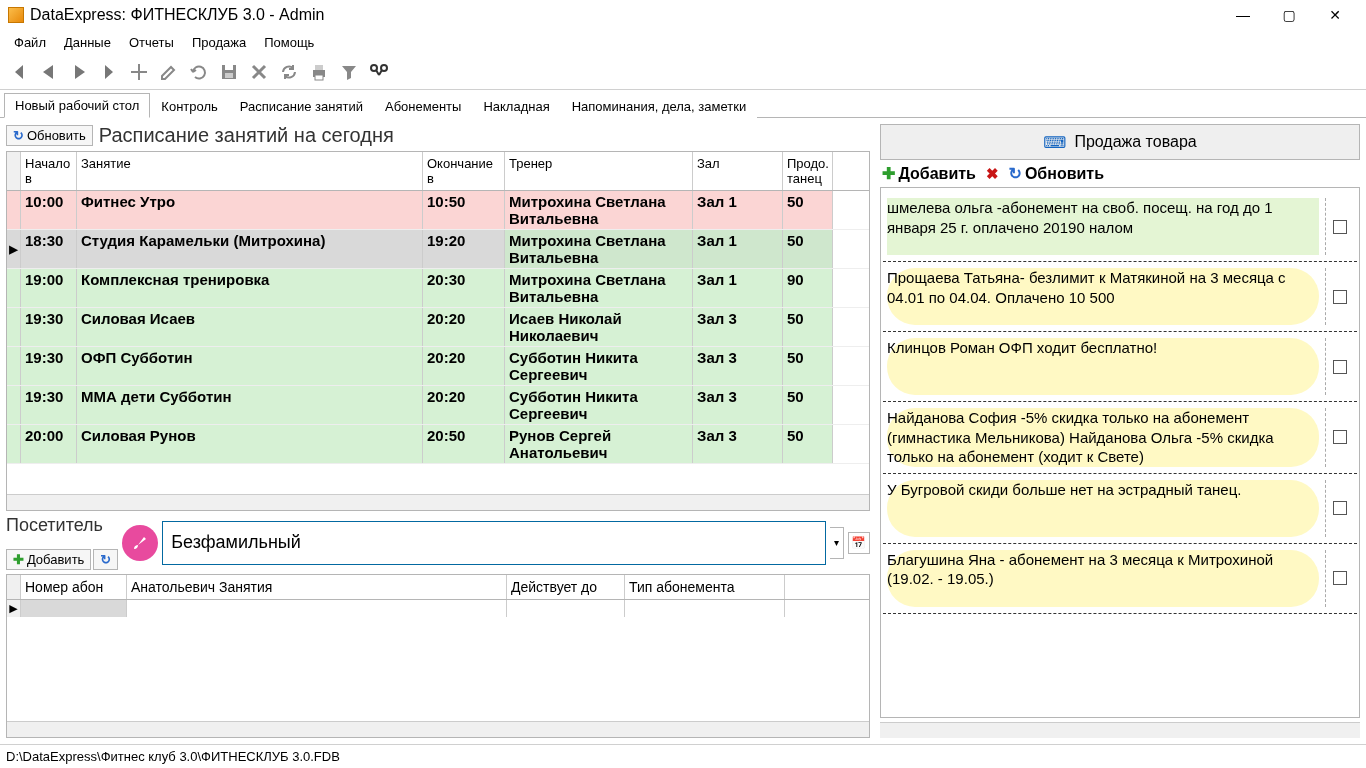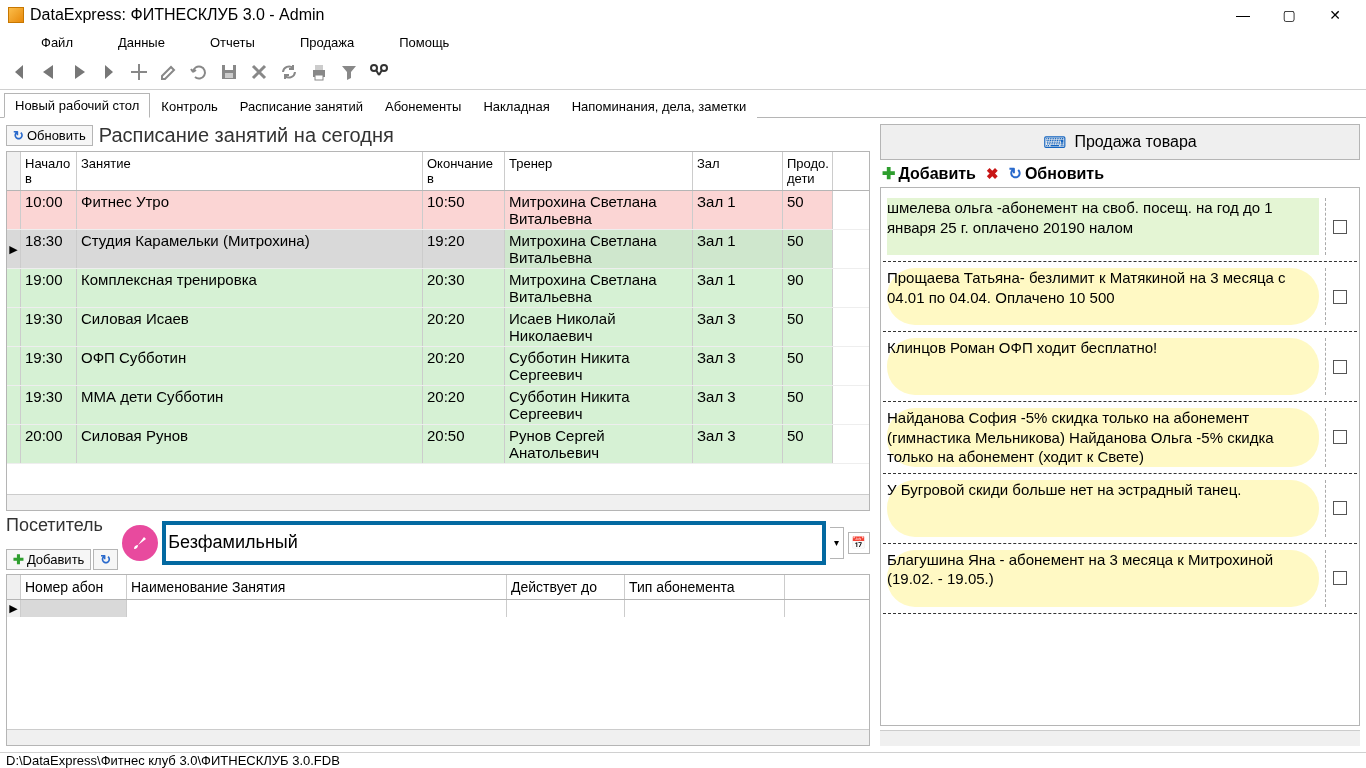--- a/index.html
+++ b/index.html
@@ -3,71 +3,71 @@
 <meta charset="utf-8">
 <style>
 * { margin: 0; padding: 0; box-sizing: border-box; font-family: "Segoe UI", Tahoma, sans-serif; }
 body { background: #fff; font-size: 13px; color: #000; width: 1366px; height: 768px; overflow: hidden; display: flex; flex-direction: column; }
 .titlebar { height: 30px; display: flex; align-items: center; padding: 0 8px; }
 .titlebar-icon { width: 16px; height: 16px; margin-right: 6px; background: linear-gradient(135deg,#fbbd4a,#e8890a); border:1px solid #c77700; }
 .titlebar-text { flex: 1; font-size: 16px; }
 .win-btns { display: flex; gap: 0; }
 .win-btn { width: 46px; height: 30px; display: flex; align-items: center; justify-content: center; font-size: 14px; }
 .menubar { height: 24px; display: flex; align-items: center; gap: 2px; padding: 0 6px; font-size: 13px; }
-.menubar span { padding: 2px 8px; margin-left: 27px; }
+.menubar span { padding: 2px 8px; }
 .toolbar { height: 36px; display: flex; align-items: center; gap: 8px; padding: 0 8px; border-bottom: 1px solid #d0d0d0; }
 .tb-icon { width: 22px; height: 22px; display:flex; align-items:center; justify-content:center; color:#666; }
 .tabs { height: 28px; display: flex; align-items: flex-end; border-bottom: 1px solid #b5b5b5; padding-left: 4px; gap:0; font-size:13px; }
 .tab { padding: 4px 10px; border: 1px solid transparent; border-bottom: none; position: relative; top: 1px; background:#fff; }
 .tab.active { border-color: #b5b5b5; background: #fff; border-bottom: 1px solid #fff; }
 .workarea { flex: 1; display: flex; gap: 10px; padding: 6px; overflow:hidden; }
 .left-col { flex: 1; display: flex; flex-direction: column; gap: 4px; min-width: 0; }
 .right-col { width: 480px; display: flex; flex-direction: column; gap: 4px; }
 .section-head { display: flex; align-items: center; gap: 6px; }
 .btn { border: 1px solid #b5b5b5; background: #f6f6f6; padding: 2px 6px; display: inline-flex; align-items: center; gap: 3px; font-size: 13px; }
 .plus { color: #2e9e2e; font-weight: bold; }
 .del  { color: #c81515; font-weight: bold; font-size:15px;}
 .refr { color: #2a6acc; font-weight:bold; }
 .heading { font-size: 20px; color: #333; }
 .grid-wrap { border: 1px solid #b5b5b5; flex: 0 0 auto; height: 360px; display:flex; flex-direction:column; }
 .grid-head, .grid-row { display: grid; grid-template-columns: 14px 56px 346px 82px 188px 90px 50px; }
 .cell { border-right: 1px solid #ccc; padding: 2px 4px; font-size: 15px; overflow:hidden; }
 .grid-head { border-bottom: 1px solid #b5b5b5; background: #fff; font-size: 13px; }
 .grid-head .cell { font-size:13px; padding: 4px 4px; display:flex; align-items:flex-start; }
 .grid-body { flex:1; overflow-y:auto; }
-.grid-row { border-bottom: 1px solid #eee; }
+.grid-row { border-bottom: 1px solid #eee; font-weight: bold; }
 .row-pink .cell { background: #fbd5d4; }
 .row-green .cell { background: #d6f1d4; }
 .row-sel .cell { background: #d9d9d9; }
 .row-sel .cell.trainer, .row-sel .cell.hall, .row-sel .cell.dur { background:#cfe7cd; }
 .rowhandle { background:#f0f0f0; border-right:1px solid #ccc; display:flex; align-items:center; justify-content:center; font-size:11px;}
 .hscroll { height:16px; background:#f0f0f0; border-top:1px solid #ccc; }
 .visitor-bar { display: flex; align-items: center; gap: 4px; }
 .visitor-label { font-size:18px; color:#333; }
 .visitor-left { display:flex; flex-direction:column; gap:13px; }
 .pink-circle { width:36px; height:36px; border-radius:50%; background:#e84a9e; display:flex; align-items:center; justify-content:center; }
-.visitor-input { flex:1; border:4px solid #0369a1; height:44px; font-size:18px; padding:2px 2px; }
+.visitor-input { flex:1; border:1px solid #0369a1; height:44px; font-size:18px; padding:2px 8px; }
 .vdrop { width:14px; height:32px; border:1px solid #b5b5b5; border-left:none; display:flex; align-items:center; justify-content:center; font-size:10px; }
 .cal-icon { width:22px; height:22px; border:1px solid #b5b5b5; display:flex; align-items:center; justify-content:center; font-size:12px; background:#fff; }
 .grid2-wrap { border:1px solid #b5b5b5; flex:1; display:flex; flex-direction:column; }
 .grid2-head { display:grid; grid-template-columns:14px 106px 380px 118px 160px; border-bottom:1px solid #b5b5b5; }
 .grid2-head .cell { font-size:14px; padding:4px; }
 .grid2-body { flex:1; }
 .grid2-row { display:grid; grid-template-columns:14px 106px 380px 118px 160px; }
 .sale-btn { border:1px solid #b5b5b5; background:#efefef; height:36px; display:flex; align-items:center; justify-content:center; gap:8px; font-size:16px; }
 .notes-head { display:flex; align-items:center; gap:6px; font-size:18px; }
 .notes-head .btn { font-size:16px; border:none; background:transparent; padding:0 2px;}
 .notes-list { border:1px solid #b5b5b5; flex:1; overflow-y:auto; padding:4px 2px; }
 .note-row { display:flex; gap:6px; border-bottom:1px dashed #333; padding:6px 4px; min-height:70px; }
 .note-text { flex:1; font-size:15px; line-height:1.3; }
 .note-text.hl { background:#fff9c4;border-radius:28px; }
 .note-text.hlg { background:#e4f5d4; }
 .note-cbwrap { width:28px; display:flex; align-items:center; justify-content:center; border-left:1px dashed #aaa; }
 .note-cb { width:14px; height:14px; border:1px solid #555; }
-.statusbar { height:16px; border-top:1px solid #d0d0d0; font-size:13px; padding:3px 6px; display:flex; align-items:center; }
+.statusbar { height:24px; border-top:1px solid #d0d0d0; font-size:13px; padding:3px 6px; display:flex; align-items:center; }
 svg { display:block; }
 </style>
 </head>
 <body>
 
 <div class="titlebar">
   <div class="titlebar-icon"></div>
   <div class="titlebar-text">DataExpress: ФИТНЕСКЛУБ 3.0 - Admin</div>
   <div class="win-btns">
     <div class="win-btn">—</div>
@@ -180,21 +180,21 @@
     </div>
 
     <div class="grid-wrap">
       <div class="grid-head">
         <div class="cell rowhandle"></div>
         <div class="cell">Начало в</div>
         <div class="cell">Занятие</div>
         <div class="cell">Окончание в</div>
         <div class="cell">Тренер</div>
         <div class="cell">Зал</div>
-        <div class="cell">Продо. дети</div>
+        <div class="cell">Продо. танец</div>
       </div>
       <div class="grid-body" id="schedule-body">
           <div class="grid-row row-pink">
             <div class="cell rowhandle"></div>
             <div class="cell">10:00</div>
             <div class="cell">Фитнес Утро</div>
             <div class="cell">10:50</div>
             <div class="cell trainer">Митрохина Светлана Витальевна</div>
             <div class="cell hall">Зал 1</div>
             <div class="cell dur">50</div>
@@ -277,21 +277,21 @@
         </div>
       <input class="visitor-input" value="Безфамильный" style="">
       <div class="vdrop">▾</div>
       <div class="cal-icon">📅</div>
     </div>
 
     <div class="grid2-wrap">
       <div class="grid2-head">
         <div class="cell rowhandle"></div>
         <div class="cell">Номер абон</div>
-        <div class="cell">Наименование Занятия</div>
+        <div class="cell">Анатольевич Занятия</div>
         <div class="cell">Действует до</div>
         <div class="cell">Тип абонемента</div>
       </div>
       <div class="grid2-body">
         <div class="grid2-row">
           <div class="cell rowhandle">▶</div>
           <div class="cell" style="background:#d9d9d9;"></div>
           <div class="cell"></div>
             <div class="cell"></div>
             <div class="cell"></div>

